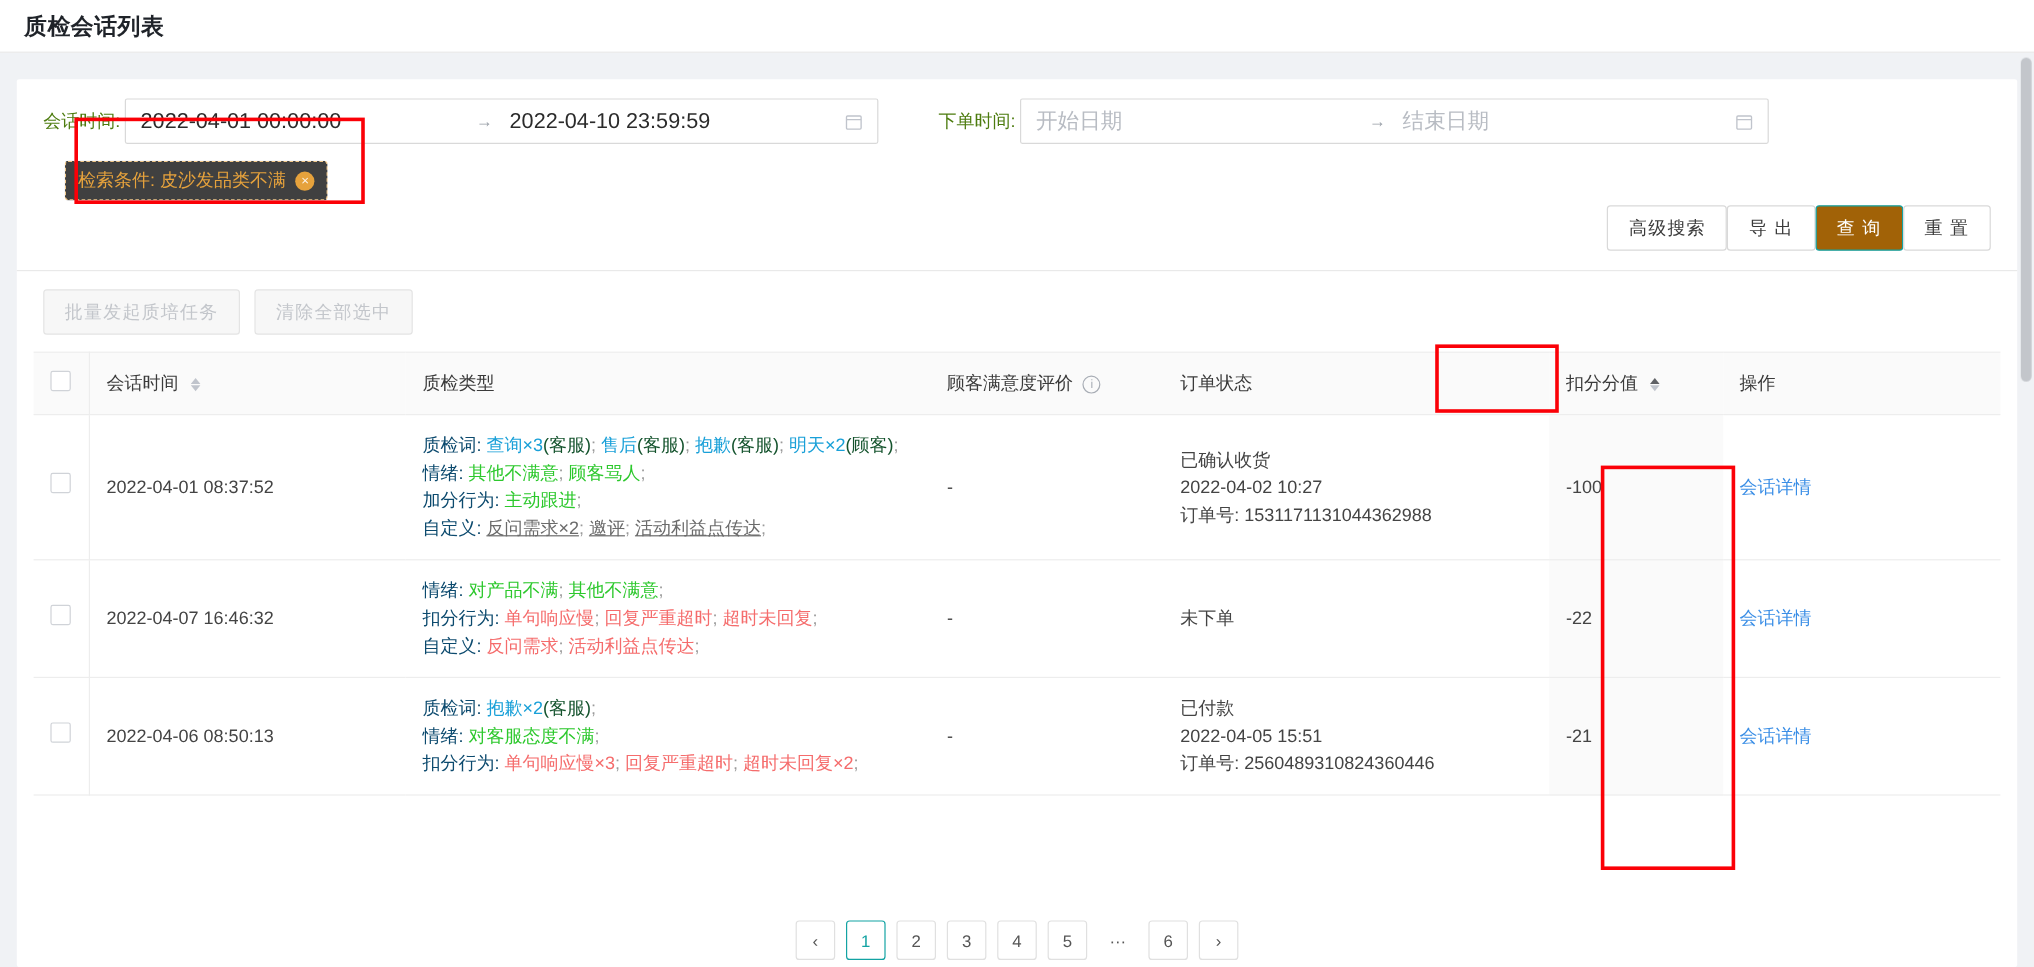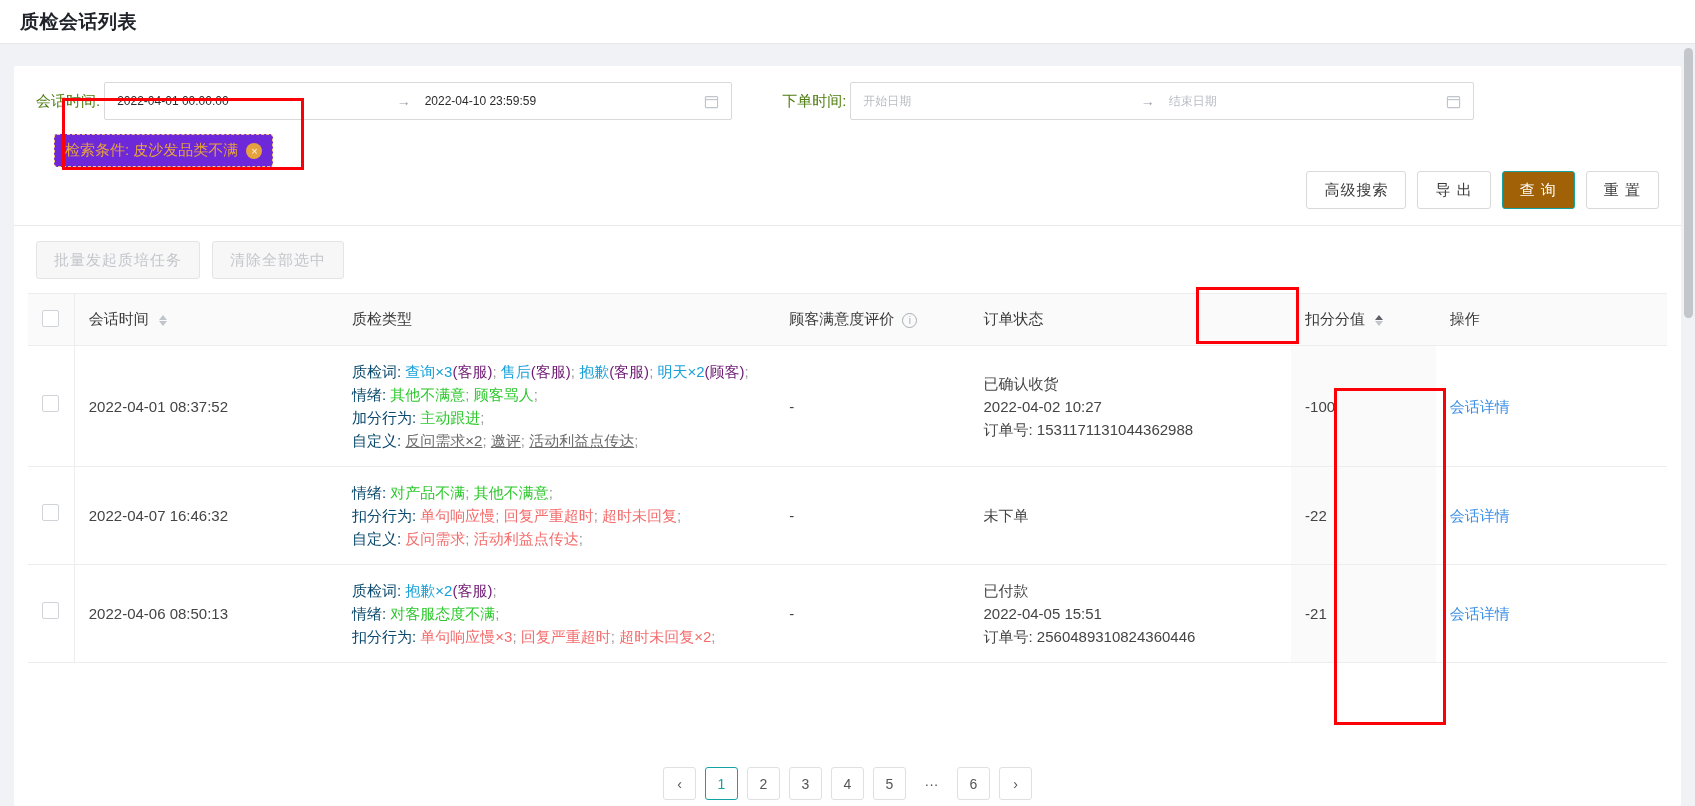--- a/index.html
+++ b/index.html
@@ -65,21 +65,21 @@
     border: 1px solid #d9d9d9;
     border-radius: 2px;
     display: flex;
     align-items: center;
     padding: 0 12px;
     background: #fff;
     position: relative;
   }
   .range-input.second { width: 624px; }
   .range-val {
-    font-size: 12px;
+    font-size: 18px;
     color: #2b2b2b;
     width: 290px;
     white-space: nowrap;
   }
   .range-val.ph { color: #b8bcc3; }
   .range-sep {
     color: #9aa0a8;
     font-size: 14px;
     margin: 0 14px 0 0;
     flex: 0 0 auto;
@@ -103,21 +103,21 @@
     z-index: 5;
     pointer-events: none;
   }
   .cond-tag-wrap {
     margin-top: 14px;
     margin-left: 18px;
   }
   .cond-tag {
     display: inline-flex;
     align-items: center;
-    background: #6d28d9;
+    background: #404040;
     border: 1px dashed #f0c78a;
     border-radius: 3px;
     padding: 6px 10px;
     font-size: 15px;
     color: #e6a23c;
   }
   .cond-close {
     margin-left: 8px;
     width: 16px; height: 16px;
     border-radius: 50%;
@@ -127,21 +127,20 @@
     line-height: 16px;
     text-align: center;
     display: inline-block;
     cursor: pointer;
   }
 
   
   .btn-row {
     display: flex;
     justify-content: flex-end;
-    gap: 11px;
     padding: 0 22px 16px 22px;
     margin-top: 4px;
   }
   .btn {
     height: 38px;
     min-width: 60px;
     padding: 0 17px;
     border: 1px solid #d9d9d9;
     background: #fff;
     border-radius: 3px;
@@ -258,21 +257,21 @@
     vertical-align: middle;
     cursor: pointer;
   }
 
   .qc-line { white-space: normal; }
   .lbl { color: #0c4a6e; }
   .kw-blue  { color: #19a0d8; }
   .kw-green { color: #2cc82c; }
   .kw-red   { color: #f56c6c; }
   .kw-gray  { color: #6b6b6b; text-decoration: underline; }
-  .muted    { color: #701a75; }
+  .muted    { color: #14532d; }
   .sep      { color: #9a9a9a; }
 
   .link {
     color: #3a8ee6;
     cursor: pointer;
   }
   .score-cell {
     background: #fafafa;
   }
   .order-line { line-height: 23px; }

